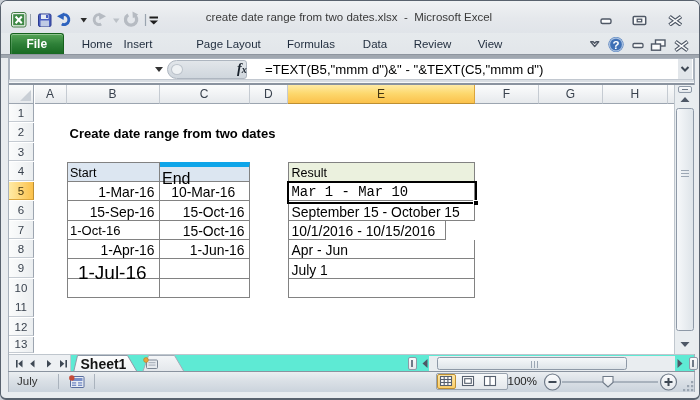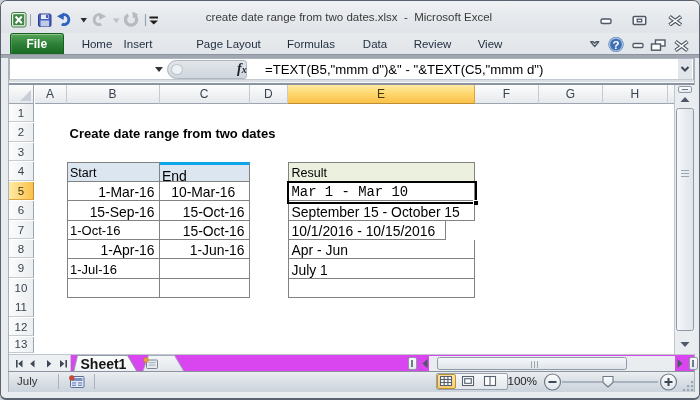--- a/index.html
+++ b/index.html
@@ -77,21 +77,21 @@
     border-right:1px solid #9CA5B0; border-bottom:1px solid #C5CBD2;
     font-size:11.5px; color:#39424E; text-align:center; }
   .rowhdr-sel { background:linear-gradient(90deg,#FFEBA6,#FBC14B);
     border-bottom:1px solid #DBA53B; border-right:1px solid #BD8F33; color:#443611; }
 
   .tcell { position:absolute; border-right:1px solid #828282; border-bottom:1px solid #828282;
     font-size:13.5px; color:#000; white-space:nowrap; overflow:visible; padding:2.5px 4px 0 2.5px; }
 
   
   #tabbar { position:absolute; left:8px; top:353px; width:685px; height:16.5px;
-    background:#d946ef; border-top:1px solid #BFC6CD; }
+    background:#5eead4; border-top:1px solid #BFC6CD; }
 
   
   #statusbar { position:absolute; left:8px; top:370.5px; width:685px; height:20px;
     background:linear-gradient(#EBEEF1,#DAE0E6 45%,#CBD3DC); font-size:11px; color:#333; }
   #statusbar-topline { position:absolute; left:7px; top:369.5px; width:687px; height:1px; background:#8A939F; }
   .sb-thumbV { position:absolute; background:linear-gradient(90deg,#F6F8FA,#DEE4E9);
     border:1px solid #8E99A7; border-radius:2.5px; }
   .sb-thumbH { position:absolute; background:linear-gradient(#F6F8FA,#DEE4E9);
     border:1px solid #8E99A7; border-radius:2.5px; }
 </style>
@@ -199,35 +199,35 @@
         <div class="rowhdr " style="top:154.94px; height:18.42px; line-height:18.42px;">8</div>
         <div class="rowhdr " style="top:174.36px; height:18.42px; line-height:18.42px;">9</div>
         <div class="rowhdr " style="top:193.78000000000003px; height:20px; line-height:18.42px;">10</div>
         <div class="rowhdr " style="top:213.20000000000002px; height:18.42px; line-height:18.42px;">11</div>
         <div class="rowhdr " style="top:232.62px; height:18.42px; line-height:18.42px;">12</div>
         <div class="rowhdr " style="top:252.04000000000002px; height:15.95999999999998px; line-height:15.95999999999998px;">13</div>
       </div>
     <div id="cells">
         <div class="abs" style="left:60.5px; top:41.42px; font-weight:bold; font-size:13px; white-space:nowrap;">Create date range from two dates</div>
         <div class="tcell" style="left:57.5px; top:77.26px; width:93px; height:19.42px; background:#DCE6F1;font-size:12.5px; padding-top:3px;text-align:left;border-top:1px solid #828282; border-left:1px solid #828282;">Start</div>
-        <div class="tcell" style="left:150.5px; top:77.26px; width:90px; height:19.42px; background:#DCE6F1;font-size:14px; padding-top:3px;text-align:left;border-top:3px solid #0ea5e9;">End</div>
+        <div class="tcell" style="left:150.5px; top:77.26px; width:90px; height:19.42px; background:#DCE6F1;font-size:16px; padding-top:3px;text-align:left;border-top:5px solid #0ea5e9;">End</div>
         <div class="tcell" style="left:279px; top:77.26px; width:187px; height:19.42px; font-size:13.8px; background:#EBF1DE;font-size:12.5px; padding-top:3px;text-align:left; border-top:1px solid #828282; border-left:1px solid #828282;">Result</div>
         <div class="tcell" style="left:57.5px; top:96.68px; width:93px; height:19.42px; font-size:13.9px;text-align:right; border-left:1px solid #828282;">1-Mar-16</div>
         <div class="tcell" style="left:150.5px; top:96.68px; width:90px; height:19.42px; font-size:13.9px;text-align:center;">10-Mar-16</div>
         <div class="tcell" style="left:279px; top:96.68px; width:187px; height:19.42px; font-size:13.8px; font-size:13.9px;text-align:left;  border-left:1px solid #828282;font-family:Liberation Mono, monospace;">Mar 1 - Mar 10</div>
         <div class="tcell" style="left:57.5px; top:116.10000000000001px; width:93px; height:19.42px; font-size:13.9px;text-align:right; border-left:1px solid #828282;">15-Sep-16</div>
         <div class="tcell" style="left:150.5px; top:116.10000000000001px; width:90px; height:19.42px; font-size:13.9px;text-align:right;">15-Oct-16</div>
         <div class="tcell" style="left:279px; top:116.10000000000001px; width:187px; height:19.42px; font-size:13.8px; font-size:13.9px;text-align:left;  border-left:1px solid #828282;">September 15 - October 15</div>
         <div class="tcell" style="left:57.5px; top:135.52px; width:93px; height:19.42px; font-size:13px;text-align:left; border-left:1px solid #828282;">1-Oct-16</div>
         <div class="tcell" style="left:150.5px; top:135.52px; width:90px; height:19.42px; font-size:13.9px;text-align:right;">15-Oct-16</div>
         <div class="tcell" style="left:279px; top:135.52px; width:158px; height:19.42px; font-size:13.8px; font-size:13.9px;text-align:left;  border-left:1px solid #828282;">10/1/2016 - 10/15/2016</div>
         <div class="tcell" style="left:57.5px; top:154.94px; width:93px; height:19.42px; font-size:13.9px;text-align:right; border-left:1px solid #828282;">1-Apr-16</div>
         <div class="tcell" style="left:150.5px; top:154.94px; width:90px; height:19.42px; font-size:13.9px;text-align:right;">1-Jun-16</div>
         <div class="tcell" style="left:279px; top:154.94px; width:187px; height:19.42px; font-size:13.8px; font-size:13.9px;text-align:left;  border-left:1px solid #828282;">Apr - Jun</div>
-        <div class="tcell" style="left:57.5px; top:174.36px; width:93px; height:19.42px; font-size:13px;text-align:left; border-left:1px solid #828282;">1-Jul-16</div>
+        <div class="tcell" style="left:57.5px; top:174.36px; width:93px; height:19.42px; font-size:19px;text-align:center; border-left:1px solid #828282;">1-Jul-16</div>
         <div class="tcell" style="left:150.5px; top:174.36px; width:90px; height:19.42px; font-size:13.9px;text-align:right;"></div>
         <div class="tcell" style="left:279px; top:174.36px; width:187px; height:19.42px; font-size:13.8px; font-size:13.9px;text-align:left;  border-left:1px solid #828282;">July 1</div>
         <div class="tcell" style="left:57.5px; top:193.78000000000003px; width:93px; height:19.42px; font-size:13.9px;text-align:right; border-left:1px solid #828282;"></div>
         <div class="tcell" style="left:150.5px; top:193.78000000000003px; width:90px; height:19.42px; font-size:13.9px;text-align:right;"></div>
         <div class="tcell" style="left:279px; top:193.78000000000003px; width:187px; height:19.42px; font-size:13.8px; font-size:13.9px;text-align:left;  border-left:1px solid #828282;"></div>
         <div class="abs" style="left:277.5px; top:95.88000000000001px; width:190px; height:23px; border:2.2px solid #000;"></div>
         <div class="abs" style="left:463.5px; top:114.68px; width:5.5px; height:5.5px; background:#000; border-left:1px solid #fff; border-top:1px solid #fff;"></div>
       </div>
 
     <div class="abs" style="left:658.5px; top:0; width:6.5px; height:19px; background:linear-gradient(#FBFCFC,#E6E9EC); border-bottom:1px solid #9CA5B0;"></div>

